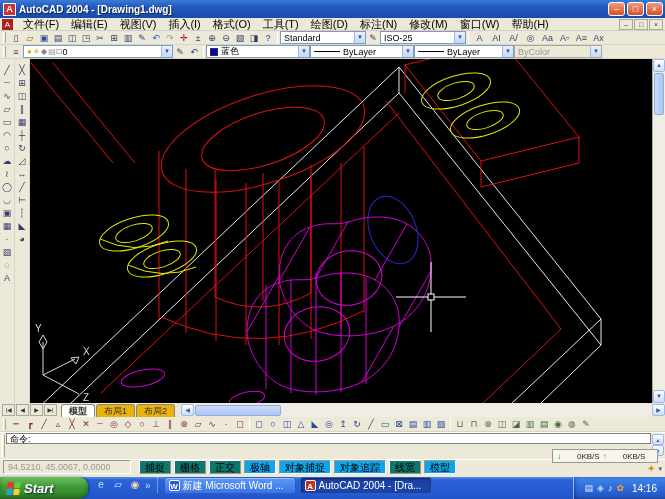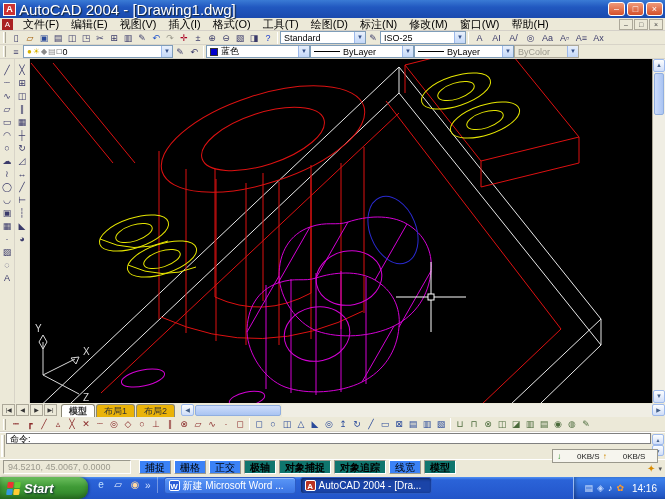--- a/index.html
+++ b/index.html
@@ -2,21 +2,21 @@
 <html><head>
 <meta charset="utf-8">
 <style>
   * { box-sizing: border-box; margin:0; padding:0; }
   html,body { width:665px; height:499px; overflow:hidden; }
   body { font-family:"Liberation Sans","DejaVu Sans",sans-serif; font-size:11px; position:relative; background:#ece9d8; }
 
   
   .titlebar { height:18px; background:linear-gradient(180deg,#3a7bd5 0%,#2158c0 40%,#1a4aae 100%); display:flex; align-items:center; padding:0 2px 0 3px; }
   .titlebar .appicon { width:13px; height:13px; background:#c33; color:#fff; font-size:9px; font-weight:bold; display:flex; align-items:center; justify-content:center; border:1px solid #fff; margin-right:3px; }
-  .titlebar .title { color:#fff; font-weight:normal; font-size:15px; text-shadow:1px 1px 1px #123; white-space:nowrap; }
+  .titlebar .title { color:#fff; font-weight:bold; font-size:10px; text-shadow:1px 1px 1px #123; white-space:nowrap; }
   .winbtns { margin-left:auto; display:flex; gap:2px; }
   .winbtn { width:17px; height:14px; border-radius:3px; border:1px solid #fff; background:linear-gradient(180deg,#7aa7ef,#3a6fd0); color:#fff; font-size:9px; line-height:12px; text-align:center; }
   .winbtn.close { background:linear-gradient(180deg,#ef9a7a,#d4502a); }
 
   
   .menubar { height:13px; display:flex; align-items:center; background:#ece9d8; border-bottom:1px solid #d4d0c8; padding-left:2px; }
   .menubar .docicon { width:11px; height:11px; background:#a22; color:#ffo; color:#fff; font-size:8px; line-height:11px; text-align:center; margin-right:4px; }
   .menu-item { padding:0 6px; font-size:11px; line-height:13px; color:#000; white-space:nowrap; }
   .mdibtns { margin-left:auto; display:flex; gap:1px; padding-right:2px; }
   .mdibtn { width:14px; height:11px; background:#ece9d8; border:1px solid #aca899; font-size:7px; line-height:9px; text-align:center; color:#444; }
@@ -61,22 +61,22 @@
   .cmdgrip { width:4px; border-left:2px solid #fff; border-right:1px solid #aca899; margin:2px 1px; }
   .cmdbody { flex:1; display:flex; flex-direction:column; }
   .cmdhist { background:#fff; border:1px solid #808080; border-bottom:none; flex:1; padding:1px 3px 0; font-size:9px; line-height:8.5px; overflow:hidden; }
   .cmdline { background:#fff; border:1px solid #808080; height:11px; font-size:9px; line-height:10px; padding:0 3px; }
   .cmdscroll { width:12px; display:flex; flex-direction:column; margin:1px 1px; }
   .cmdscroll .sarrow { height:11px; font-size:5px; line-height:10px; }
 
   
   .statusbar { height:18px; background:#ece9d8; border-top:1px solid #fff; display:flex; padding:0 3px; }
   .coords { width:128px; height:14px; border:1px solid; border-color:#9a988c #fff #fff #9a988c; color:#9a988c; font-size:9px; line-height:13px; padding-left:4px; margin-right:8px; }
-  .stoggle { height:14px; padding:0 5px; font-size:10px; line-height:13px; margin-right:3px; border:1px solid; border-color:#fff #9a988c #9a988c #fff; color:#000; background:#3b82f6; }
-  .stoggle.on { border-color:#9a988c #fff #fff #9a988c; background:#0f766e;font-weight:bold; }
+  .stoggle { height:14px; padding:0 5px; font-size:10px; line-height:13px; margin-right:3px; border:1px solid; border-color:#fff #9a988c #9a988c #fff; color:#000; background:#0f766e; }
+  .stoggle.on { border-color:#9a988c #fff #fff #9a988c; background:#0ea5e9; }
   .statright { margin-left:auto; display:flex; align-items:center; gap:3px; }
   .commicon { font-size:10px; color:#d88a00; }
   .statdd { font-size:7px; color:#555; }
 
   
   .netwidget { position:absolute; left:552px; top:449px; width:106px; height:14px; background:#f6f5ee; border:1px solid #9a988c; display:flex; align-items:center; font-size:8px; gap:3px; padding:0 4px; z-index:30; }
   .net-down { color:#1f8f1f; } .net-up { color:#d08a00; }
   .netval { color:#222;padding-left:13px; }
 
   
@@ -206,21 +206,21 @@
   <div class="combo" style="width:104px">
     <span class="ltline"></span>
     <span>ByLayer</span>
     <span class="dd">▼</span>
   </div>
   <div class="combo" style="width:100px">
     <span class="ltline"></span>
     <span>ByLayer</span>
     <span class="dd">▼</span>
   </div>
-  <div class="combo disabled" style="width:65px">
+  <div class="combo disabled" style="width:88px">
     <span>ByColor</span>
     <span class="dd">▼</span>
   </div>
 </div>
 
 <div class="main">
   <div class="sidebars">
     <div class="vtoolbar">
       <div style="display:flex;flex-direction:column;">
 

